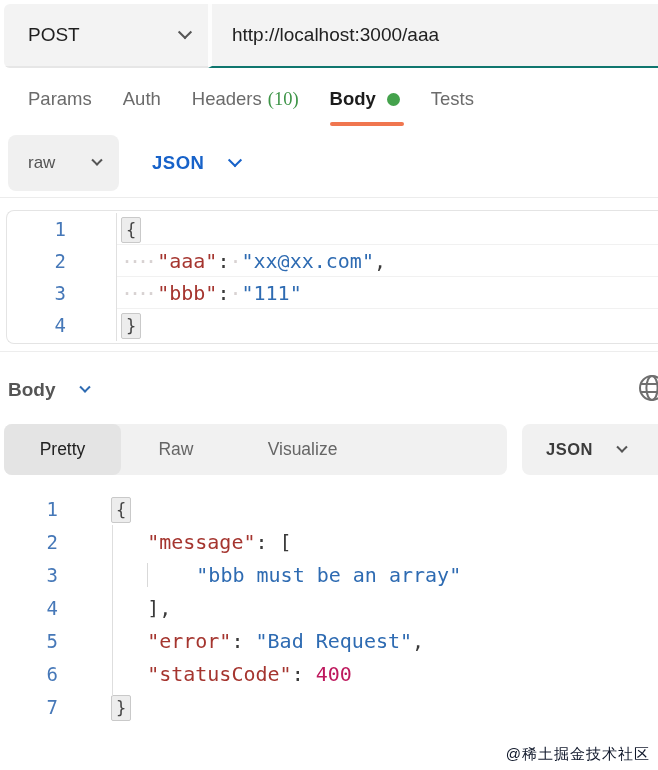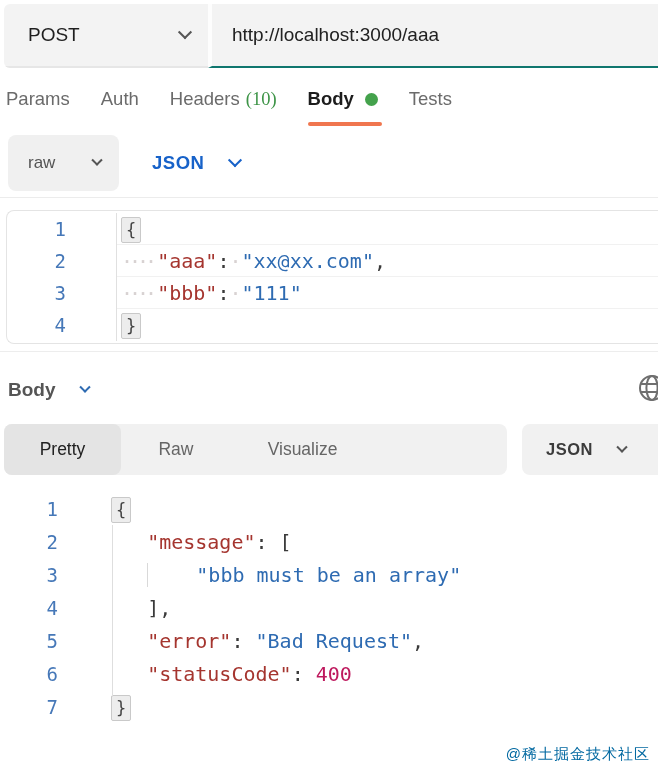--- a/index.html
+++ b/index.html
@@ -26,21 +26,21 @@
   
   .chev {
     display:inline-block; width:10px; height:10px;
     border-right:2px solid currentColor; border-bottom:2px solid currentColor;
     transform:rotate(45deg) translate(-2px,-2px);
   }
   .chev.small { width:8px; height:8px; }
   
   .req-tabs {
     display:flex; align-items:flex-end; gap:31px;
-    padding:24px 0 0 6px; height:58px;
+    padding:24px 0 0 28px; height:58px;
   }
   .tab { position:relative; font-size:18.5px; color:#6b6b6b; padding-bottom:16px; cursor:pointer; display:flex; align-items:center; gap:6px; }
   .tab .count { color:#3d9447;font-family:Liberation Serif, serif; }
   .tab.active { color:#1c1c1c; font-weight:700; }
   .tab.active::after {
     content:""; position:absolute; left:0; right:-4px; bottom:0; height:4px;
     border-radius:2px; background:#f0764f;
   }
   .tab .dot { width:13px; height:13px; border-radius:50%; background:#44a24c; margin-left:5px; }
   
@@ -113,21 +113,21 @@
   .resp-json-select .chev { color:#555; }
   
   .response-editor { position:relative; margin-top:18px; cursor:text; }
   .response-editor .code-line { height:33px; line-height:33px; }
   .response-editor .gutter-num { width:105px; padding-right:47px; }
   .response-editor .code-content { padding-left:6px; }
   .root-guide { position:absolute; left:112px; top:32px; height:172px; width:1px; background:#dedede; }
   
   .watermark {
     position:absolute; right:8px; bottom:6px;
-    font-size:15px; color:#0369a1; letter-spacing:1px;
+    font-size:15px; color:#0f172a; letter-spacing:1px;
   }
 </style>
 </head>
 <body>
 
 <div class="url-bar">
   <div class="method-select">
     <span class="method-label">POST</span>
     <span class="chev"></span>
   </div>

